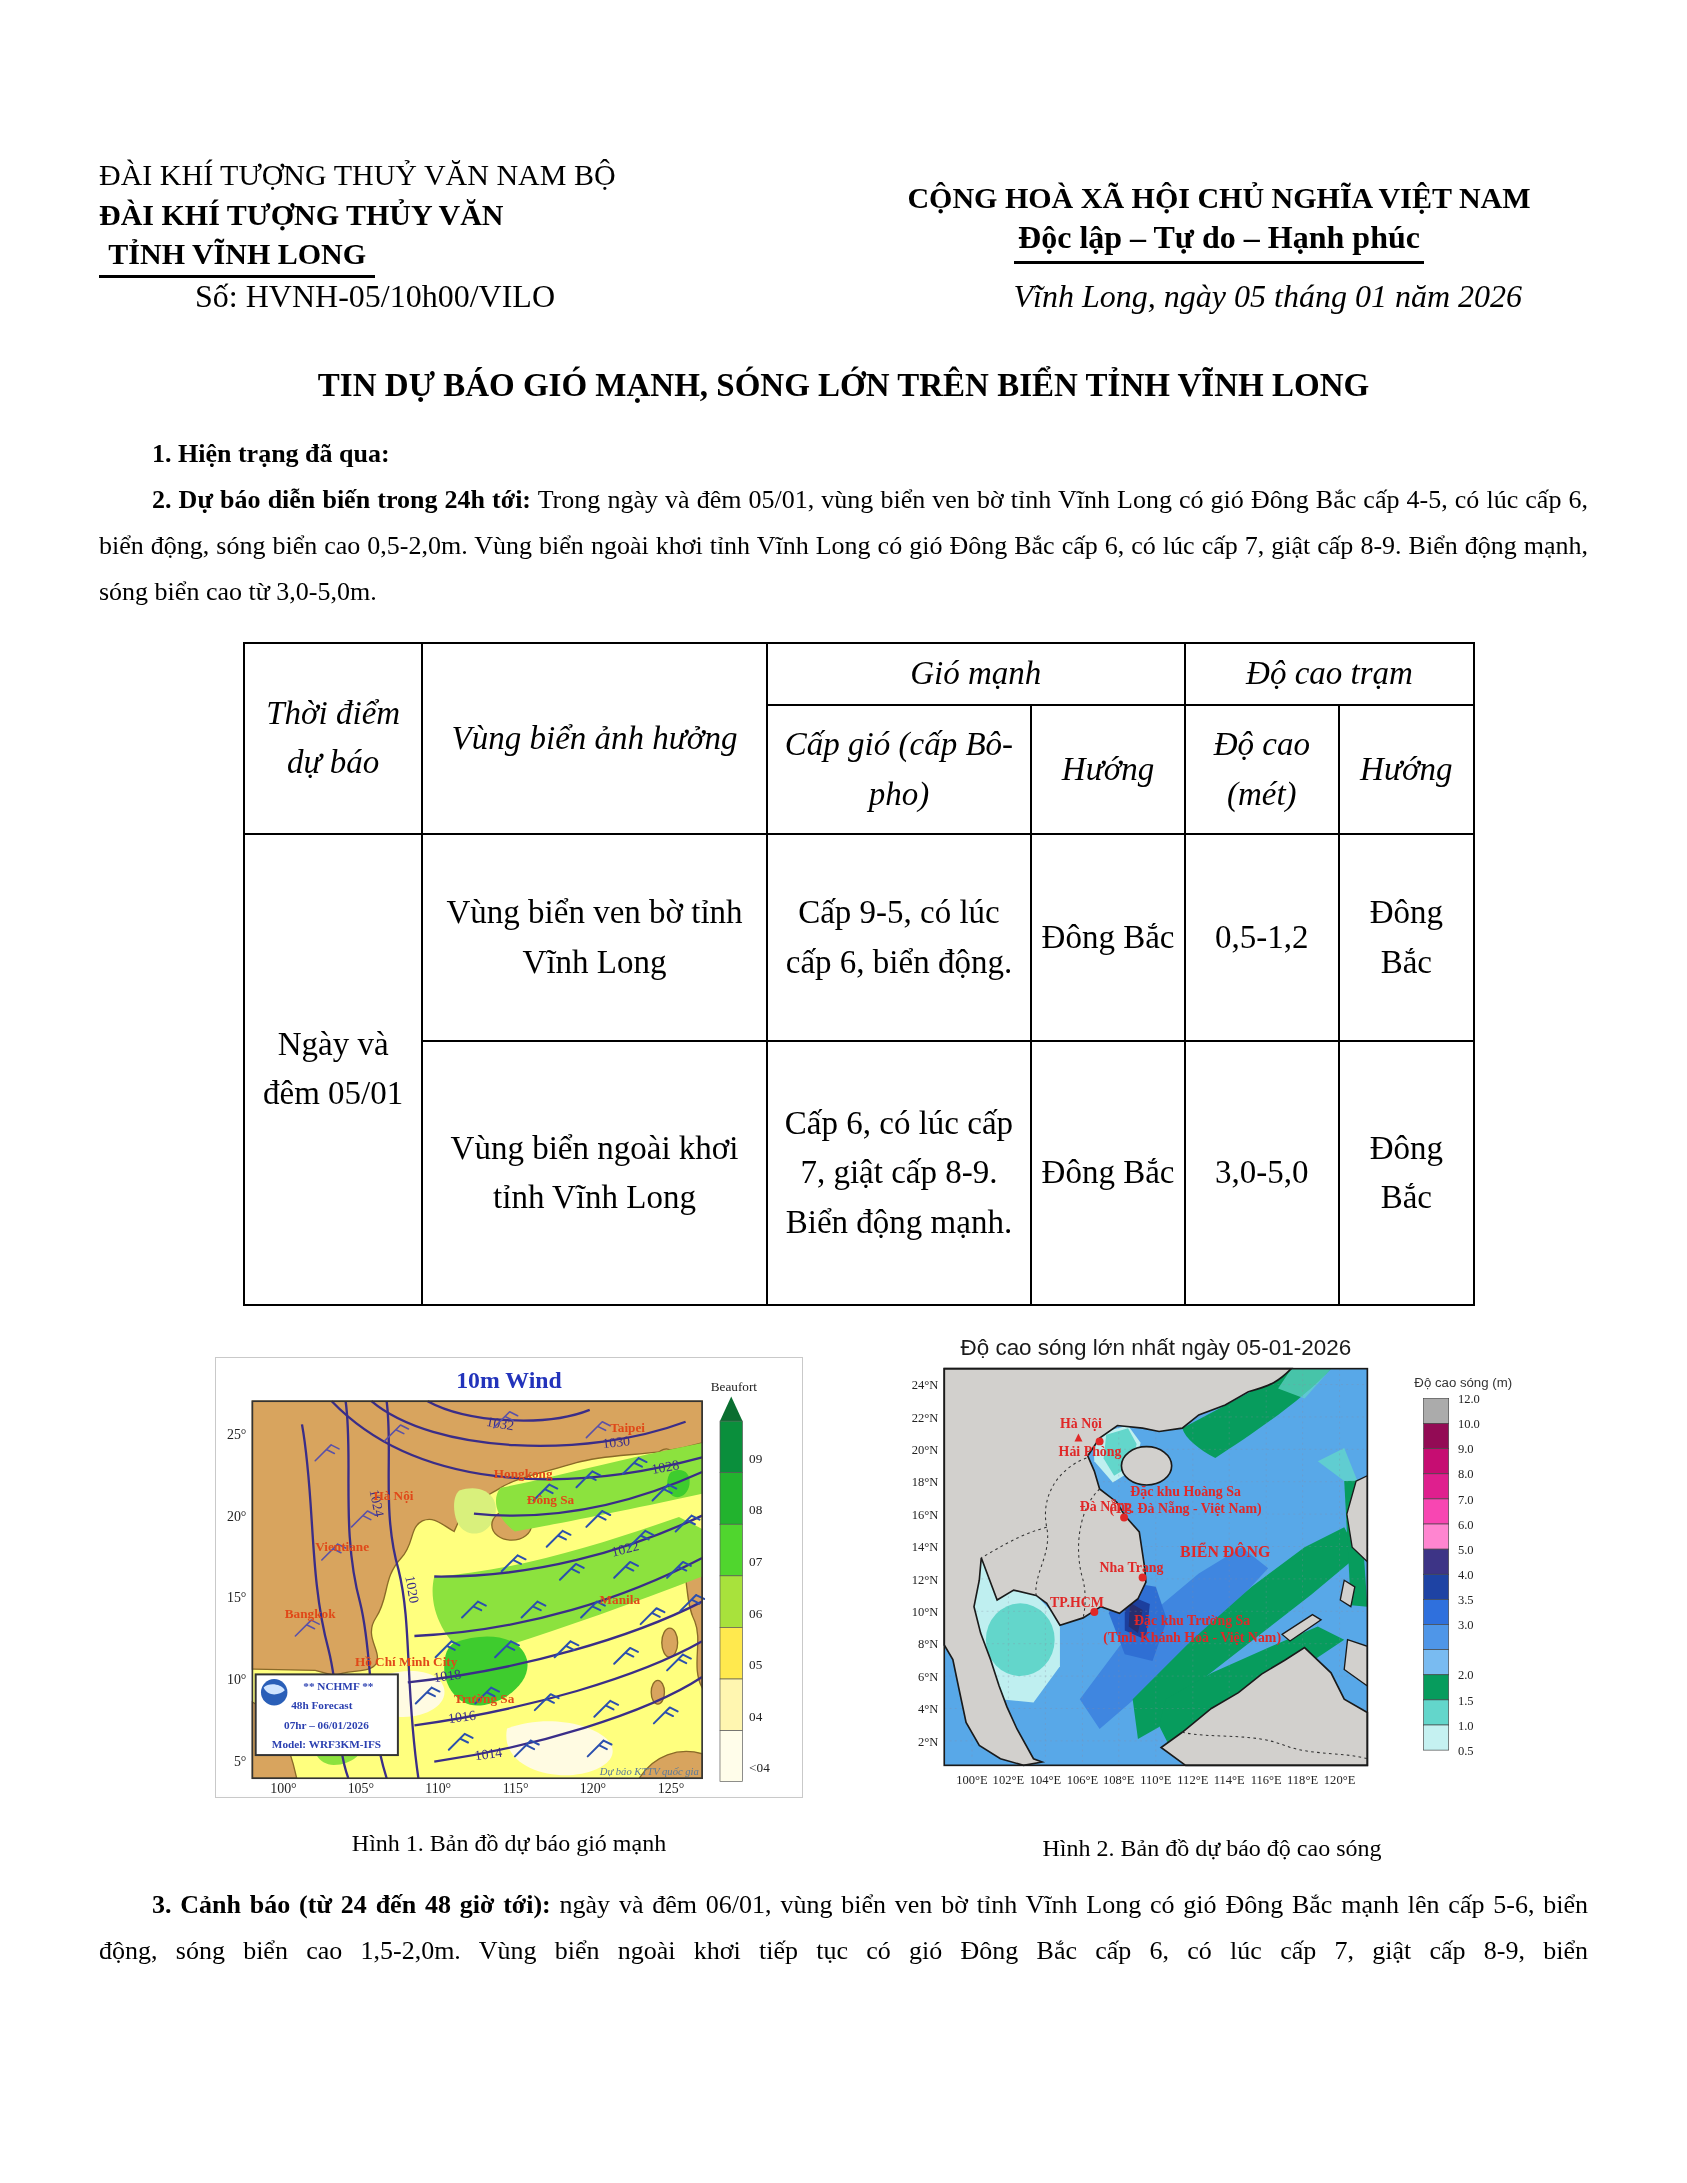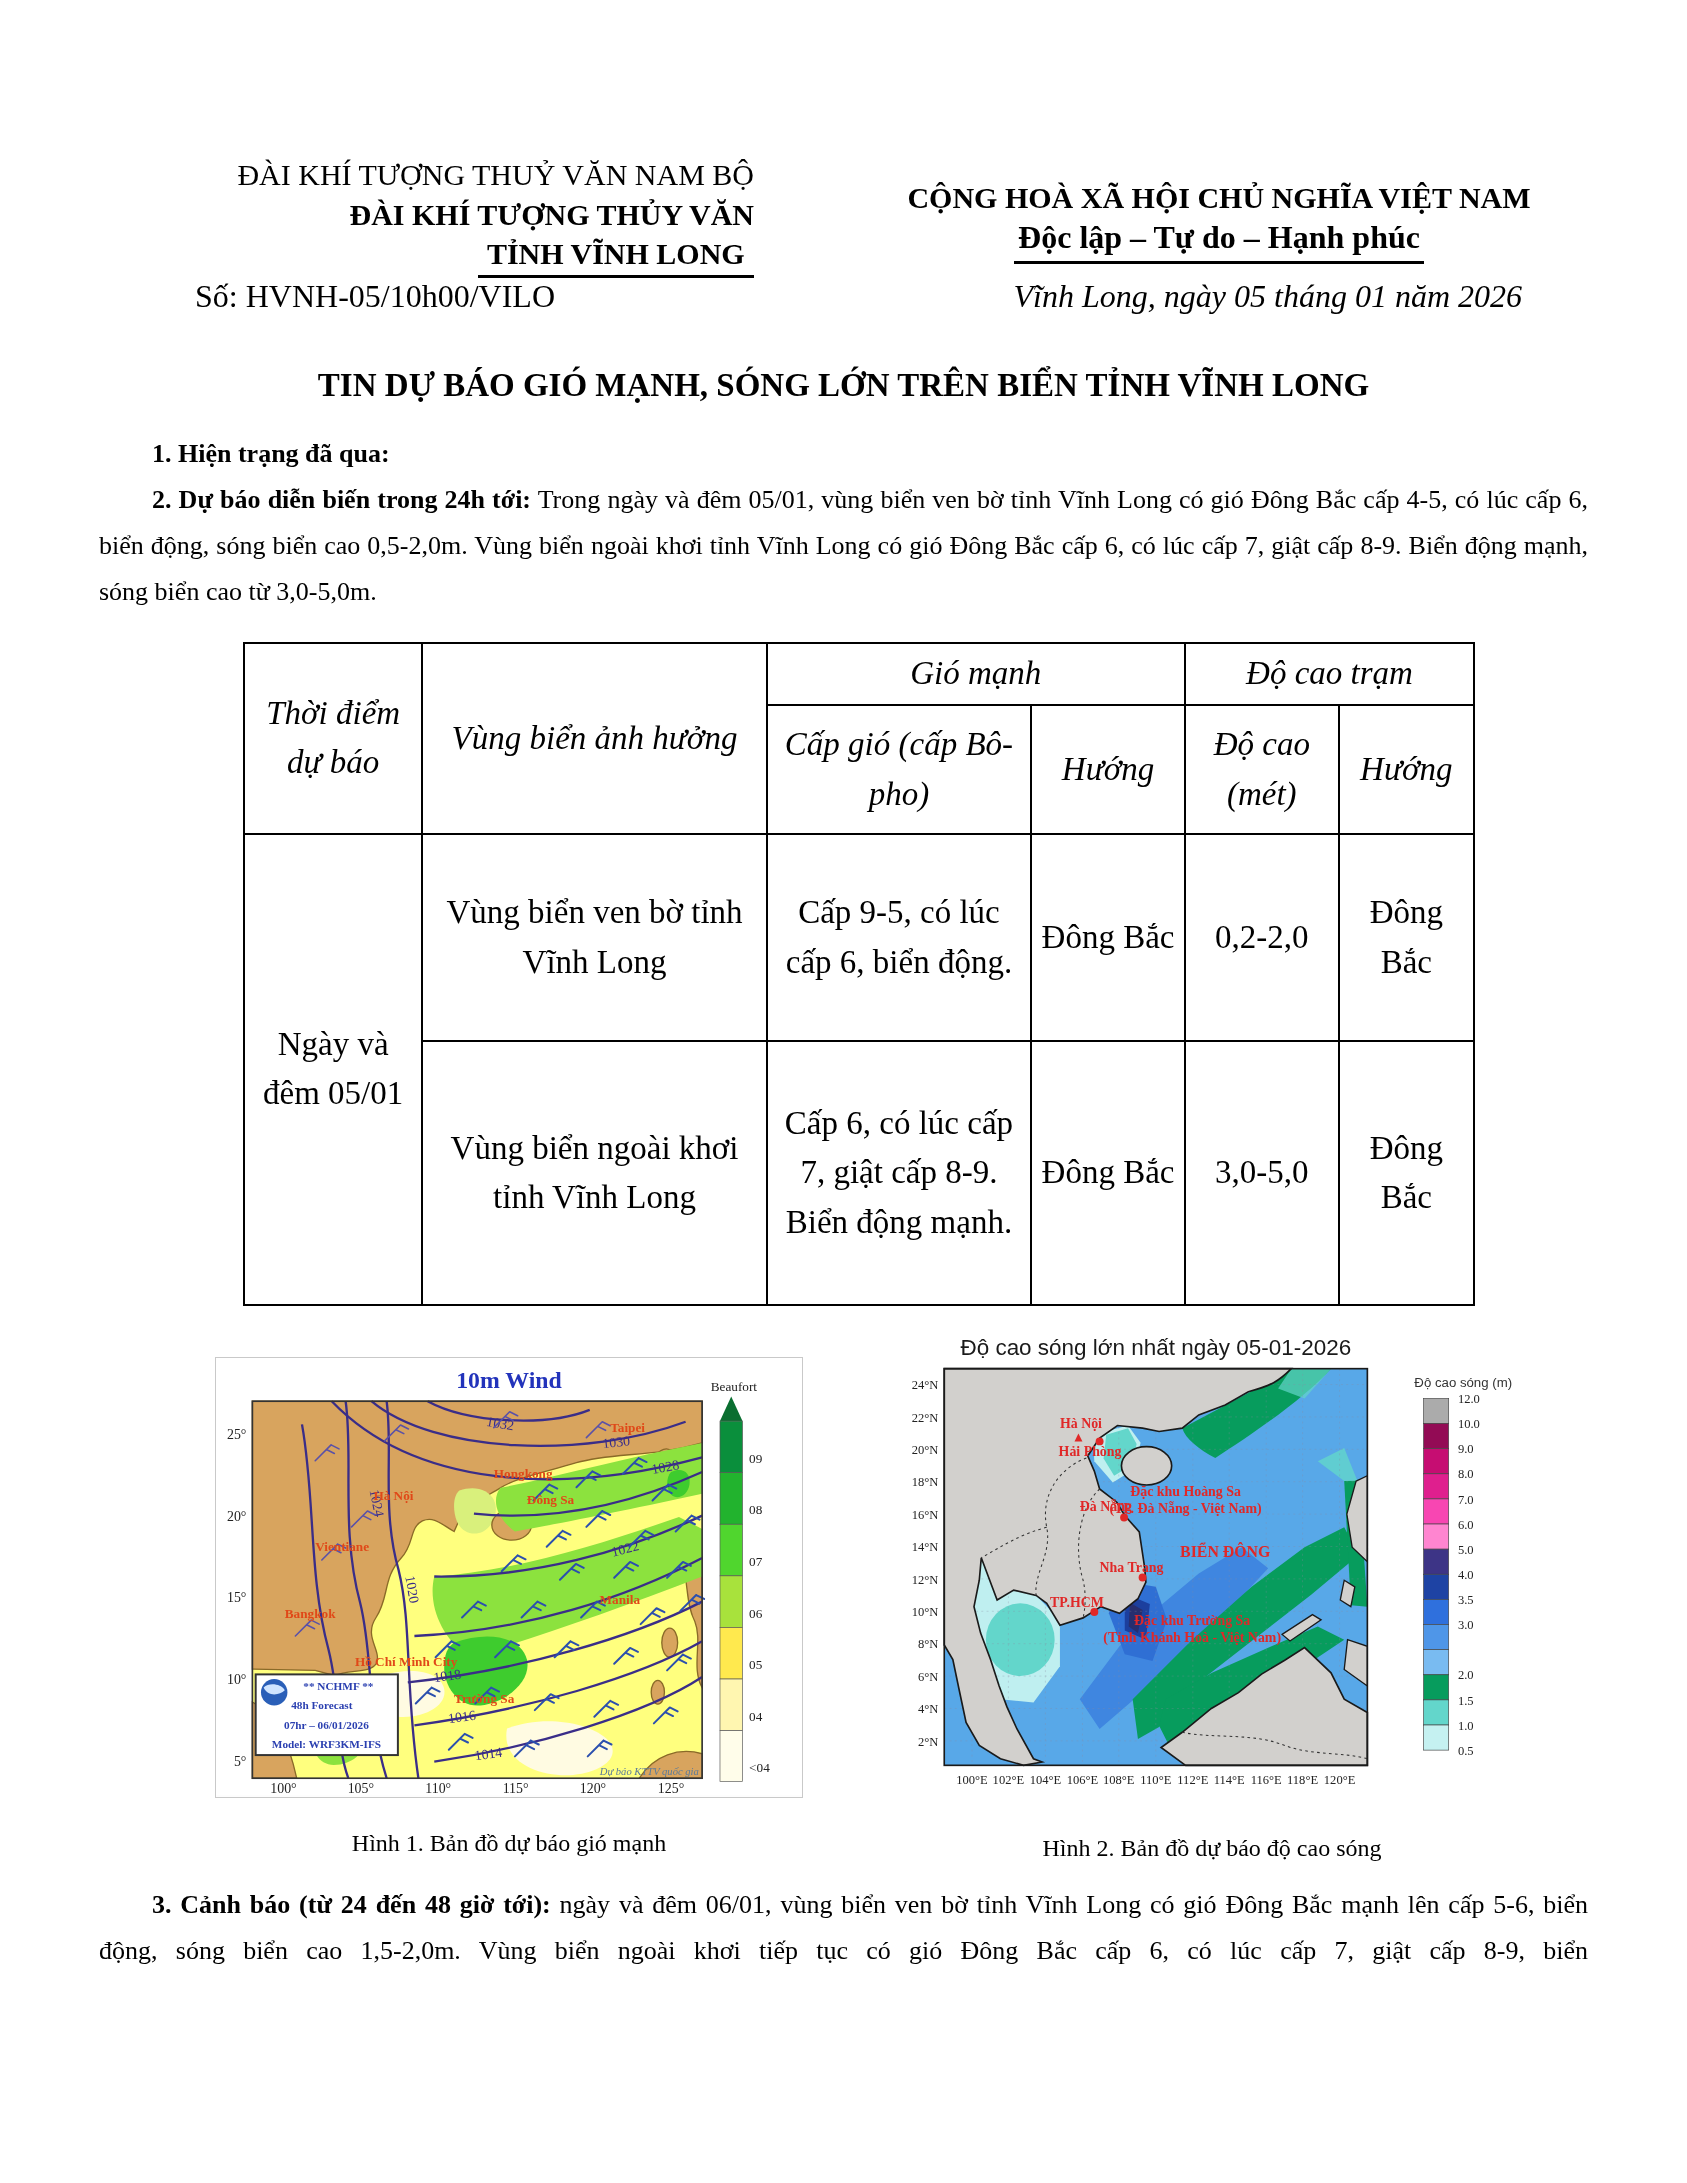--- a/index.html
+++ b/index.html
@@ -1,21 +1,21 @@
 <!DOCTYPE html>
 <html style="font-size:10.6px"><head>
 <meta charset="utf-8">
 <style>
   html,body{margin:0;padding:0;background:#fff;}
   .page{position:relative;width:1687px;height:2183px;background:#fff;
         font-family:"Liberation Serif",serif;color:#000;overflow:hidden;box-sizing:border-box;
         padding:155px 99px 0 99px;}
   
   .hdr{display:flex;justify-content:space-between;align-items:flex-start;}
-  .hdr-left{width:655px;text-align:right;line-height:1.32;}
+  .hdr-left{width:655px;text-align:left;line-height:1.32;}
   .hdr-left .l1{font-size:30px;}
   .hdr-left .l2{font-size:30px;font-weight:bold;}
   .hdr-left .l3{font-size:30px;font-weight:bold;}
   .hdr-left .l3 span{display:inline-block;border-bottom:3.3px solid #000;padding:0 9.3px 1.3px 9.3px;}
   .hdr-right{width:738px;text-align:center;line-height:1.3;margin-top:23px;}
   .hdr-right .l1{font-size:30px;font-weight:bold;}
   .hdr-right .l2{font-size:32px;font-weight:bold;}
   .hdr-right .l2 span{display:inline-block;border-bottom:3.3px solid #000;padding:0 4px 2.6px 4px;}
   
   .numline{display:flex;justify-content:space-between;padding:0 66px 0 96px;font-size:32px;}
@@ -92,21 +92,21 @@
       <th style="height:116px;">Cấp gió (cấp Bô-pho)</th>
       <th>Hướng</th>
       <th>Độ cao (mét)</th>
       <th>Hướng</th>
     </tr>
     <tr>
       <td rowspan="2">Ngày và đêm 05/01</td>
       <td style="height:195px;">Vùng biển ven bờ tỉnh Vĩnh Long</td>
       <td>Cấp 9-5, có lúc cấp 6, biển động.</td>
       <td>Đông Bắc</td>
-      <td>0,2-2,0</td>
+      <td>0,5-1,2</td>
       <td>Đông Bắc</td>
     </tr>
     <tr>
       <td style="height:251px;">Vùng biển ngoài khơi tỉnh Vĩnh Long</td>
       <td>Cấp 6, có lúc cấp 7, giật cấp 8-9. Biển động mạnh.</td>
       <td>Đông Bắc</td>
       <td>3,0-5,0</td>
       <td>Đông Bắc</td>
     </tr>
   </tbody>

